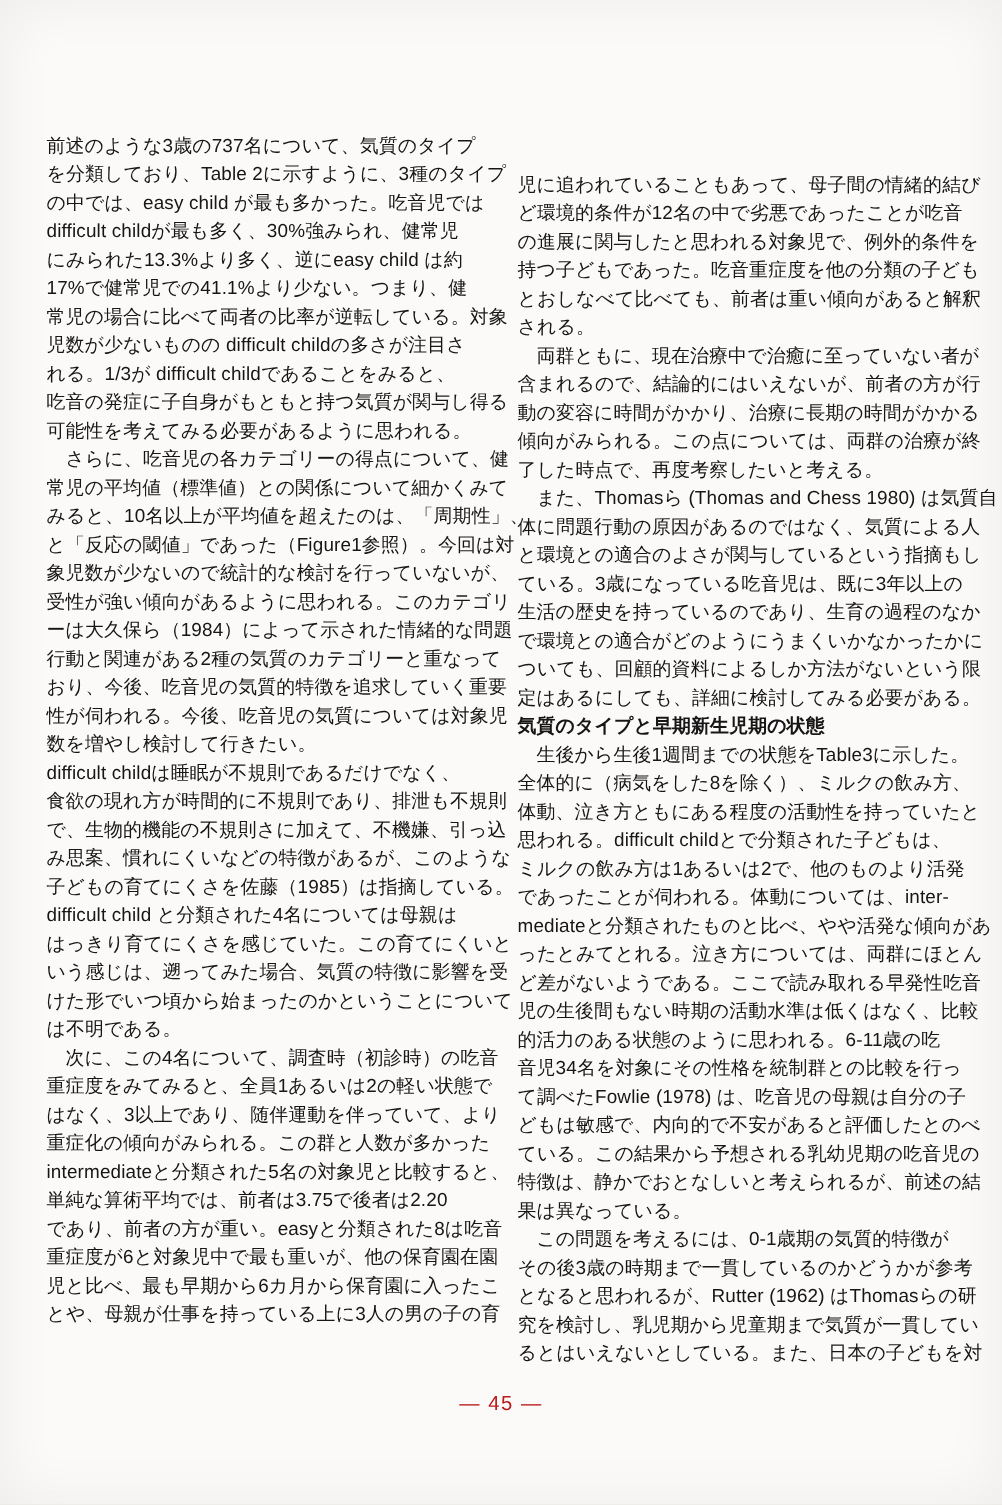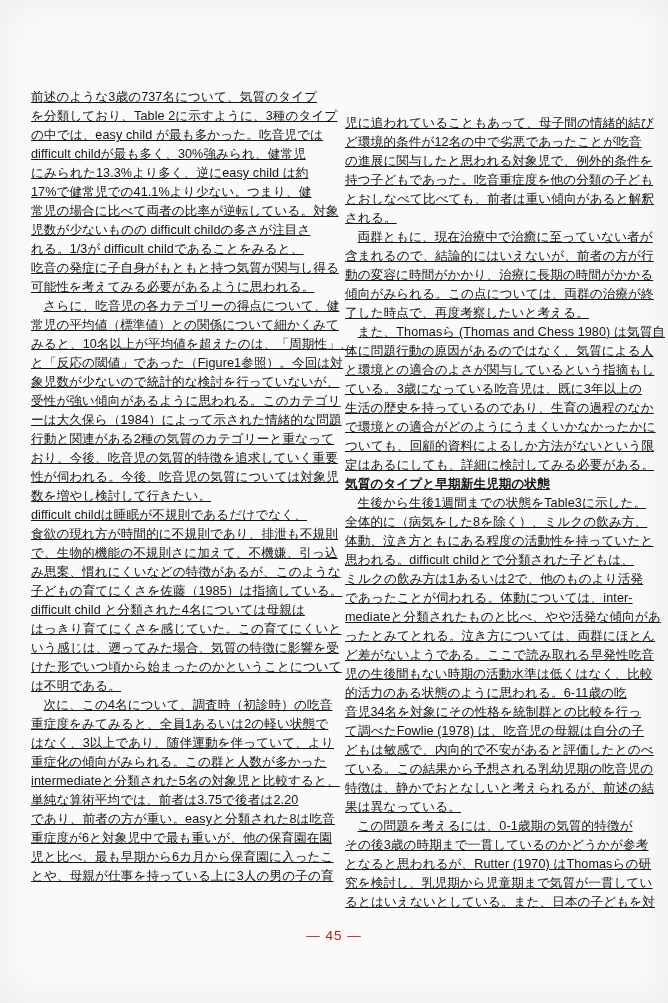--- a/index.html
+++ b/index.html
@@ -19,21 +19,20 @@
     color: #161616;
   }
   .column {
     position: absolute;
     top: 88px;
     width: 298px;
     font-size: 12.6px;
     line-height: 19px;
     letter-spacing: 0.1px;
     text-align: justify;
-    text-decoration: underline;
   }
   .column-left  { left: 31px; }
   .column-right { left: 345px; margin-top: 26px; }
   .line {
     height: 19px;
     white-space: nowrap;
     overflow: visible;
   }
   .line.indent { padding-left: 12.6px; }
   .line.bold   { font-weight: bold; }
@@ -129,18 +128,18 @@
       <div class="line">児の生後間もない時期の活動水準は低くはなく、比較</div>
       <div class="line">的活力のある状態のように思われる。6-11歳の吃</div>
       <div class="line">音児34名を対象にその性格を統制群との比較を行っ</div>
       <div class="line">て調べたFowlie (1978) は、吃音児の母親は自分の子</div>
       <div class="line">どもは敏感で、内向的で不安があると評価したとのべ</div>
       <div class="line">ている。この結果から予想される乳幼児期の吃音児の</div>
       <div class="line">特徴は、静かでおとなしいと考えられるが、前述の結</div>
       <div class="line">果は異なっている。</div>
       <div class="line indent">この問題を考えるには、0-1歳期の気質的特徴が</div>
       <div class="line">その後3歳の時期まで一貫しているのかどうかが参考</div>
-      <div class="line">となると思われるが、Rutter (1970) はThomasらの研</div>
+      <div class="line">となると思われるが、Rutter (1962) はThomasらの研</div>
       <div class="line">究を検討し、乳児期から児童期まで気質が一貫してい</div>
       <div class="line">るとはいえないとしている。また、日本の子どもを対</div>
     </div>
   <div class="page-number">— 45 —</div>
 </div>
 
 </body></html>

